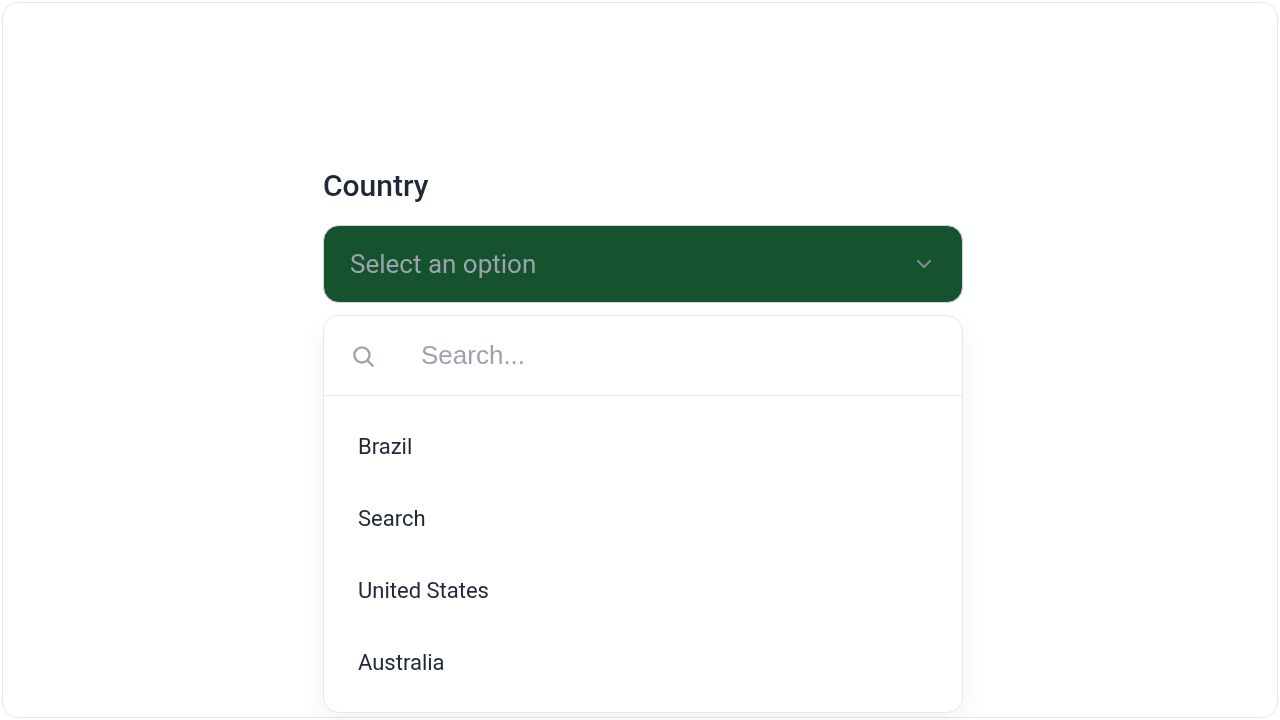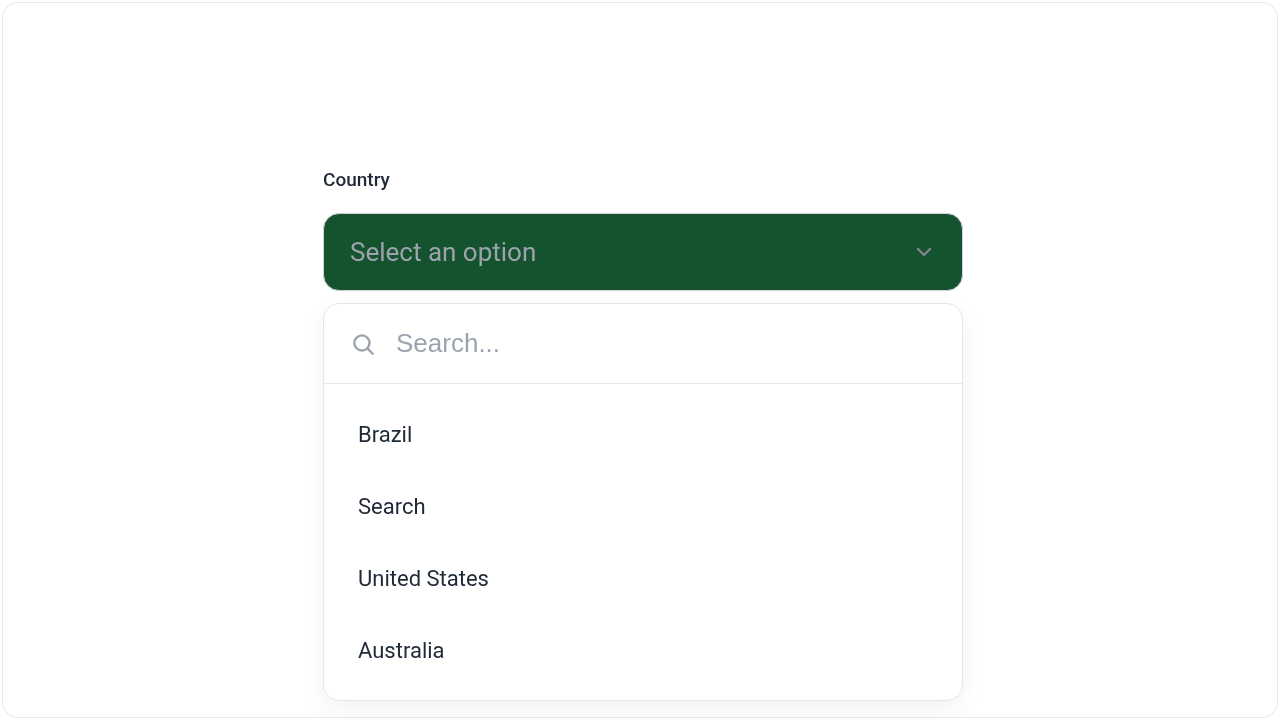--- a/index.html
+++ b/index.html
@@ -24,21 +24,21 @@
       border-radius: 16px;
       background: #ffffff;
     }
     .field {
       position: absolute;
       top: 165px;
       left: 320px;
       width: 640px;
     }
     .label {
-      font-size: 19px;
+      font-size: 30px;
       font-weight: 500;
       color: #1f2937;
       margin-bottom: 22px;
     }
     .select-trigger {
       width: 100%;
       height: 78px;
       border: 1.5px solid #d1d5db;
       border-radius: 16px;
       background: #14532d;
@@ -70,20 +70,21 @@
       background: #ffffff;
       box-shadow: 0 8px 24px rgba(0,0,0,0.05);
       overflow: hidden;
     }
     .search-row {
       display: flex;
       align-items: center;
       height: 80px;
       padding: 0 26px;
       border-bottom: 1px solid #e6e8eb;
+      gap: 25px;
     }
     .search-icon {
       width: 26px;
       height: 26px;
       display: flex;
       align-items: center;
       justify-content: center;
       margin-right: 20px;
     }
     .search-icon svg {

